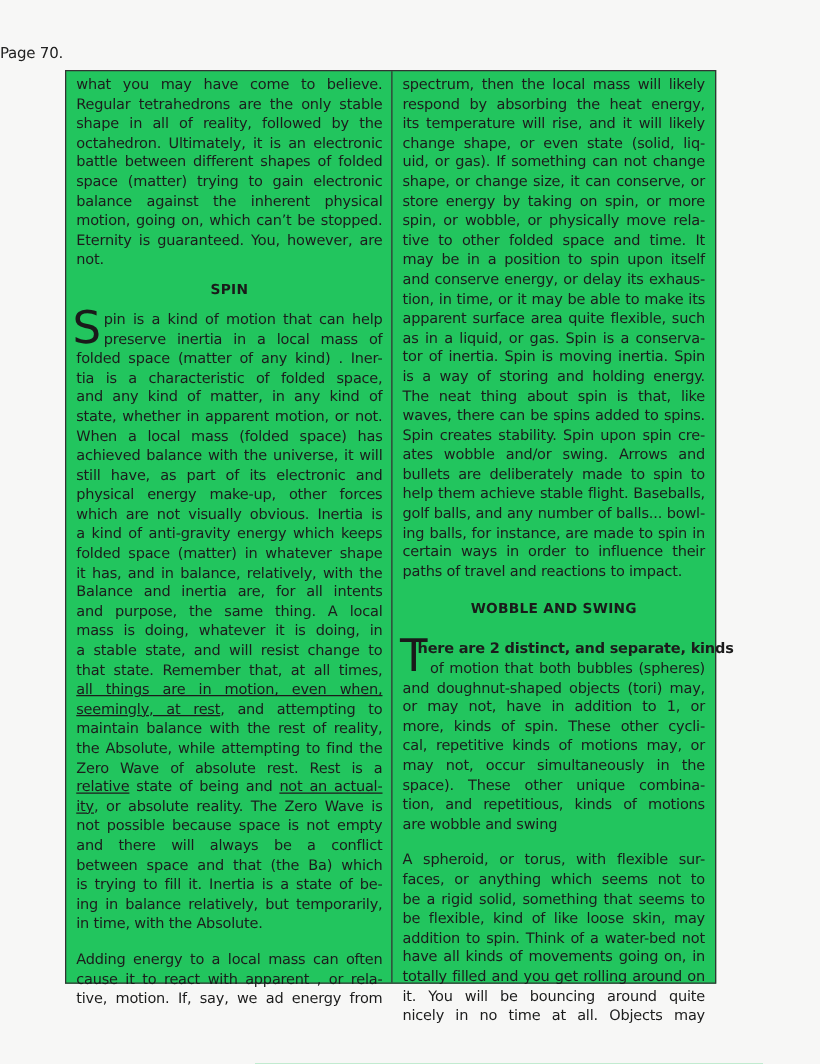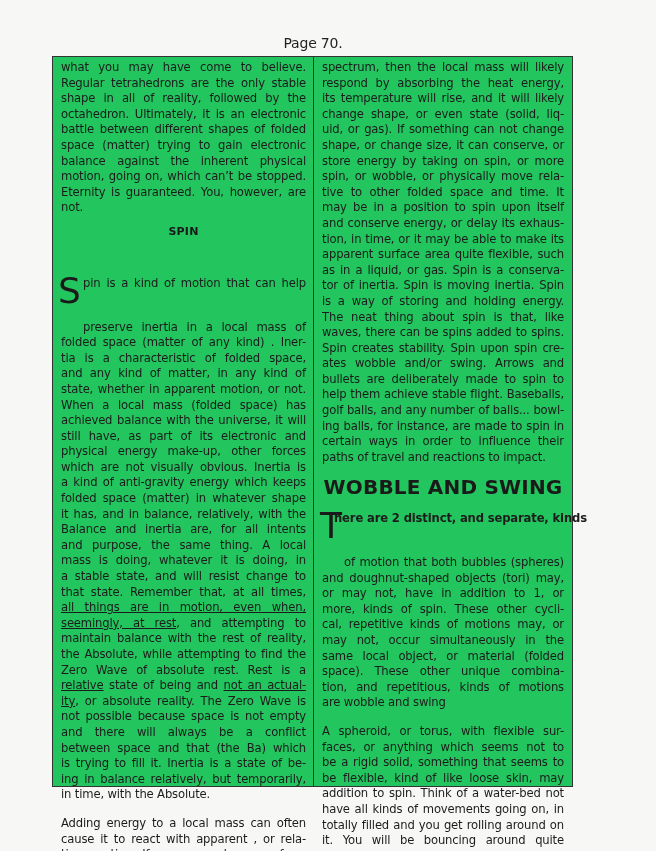--- a/index.html
+++ b/index.html
@@ -1,37 +1,37 @@
 <!DOCTYPE html>
 <html><head>
 <meta charset="utf-8">
 <style>
   html, body { margin: 0; padding: 0; }
   body {
     width: 656px; height: 851px; background: #f7f7f6; position: relative; overflow: hidden;
     font-family: "DejaVu Sans", sans-serif; color: #1c1c1c;
   }
   .page-number {
-    position: absolute; top: 35px; left: 0; width: 626px; text-align: center;
-    font-size: 14px; color: #222; letter-spacing: -0.2px;
+    position: absolute; top: 35px; left: 0; width: 626px; 
+    font-size: 12px; color: #222; letter-spacing: -0.2px;
   }
   .box {
     position: absolute; left: 52px; top: 56px; width: 519px; height: 729px;
     border: 1.5px solid #333; background: #22c55e;
   }
   .divider { position: absolute; left: 260px; top: 0; bottom: 0; width: 0; border-left: 1.5px solid #333; }
   .col { position: absolute; top: 3px; }
   .col-left { left: 8px; width: 245px; }
   .col-right { left: 269px; width: 242px; }
   .line {
     font-size: 11.6px; line-height: 15.6px; height: 15.6px; white-space: nowrap;
     text-align: justify; text-align-last: justify; letter-spacing: -0.15px; overflow: visible;
   }
   .line.last { text-align-last: left; }
-  .line.dc2 { padding-left: 22px; margin-top: 28px; }
+  .line.dc2 { padding-left: 22px; }
   .line.dct { padding-left: 12px; font-weight: bold; }
   .u { text-decoration: underline; text-underline-offset: 1px; }
   .heading {
     font-weight: bold; font-size: 11px; text-align: center; height: 32px; line-height: 32px;
     letter-spacing: 0.2px; color: #1a1a1a;
   }
   .gap { height: 13px; }
   .para { position: relative; }
   .dropcap {
     position: absolute; left: -3px; top: -3px; font-size: 36px; line-height: 36px; color: #1a1a1a;
@@ -130,32 +130,31 @@
       <div class="line">Spin creates stability. Spin upon spin cre-</div>
       <div class="line">ates wobble and/or swing. Arrows and</div>
       <div class="line">bullets are deliberately made to spin to</div>
       <div class="line">help them achieve stable flight. Baseballs,</div>
       <div class="line">golf balls, and any number of balls... bowl-</div>
       <div class="line">ing balls, for instance, are made to spin in</div>
       <div class="line">certain ways in order to influence their</div>
       <div class="line last">paths of travel and reactions to impact.</div>
     </div>
 
-    <div class="heading" style="height:40px;line-height:44px;font-size:20px;">WOBBLE AND SWING</div>
+    <div class="heading" style="height:40px;line-height:44px;font-size:11px;">WOBBLE AND SWING</div>
 
     <div class="para" style="margin-top:6px;">
       <span class="dropcap t">T</span>
       <div class="line dct">here are 2 distinct, and separate, kinds</div>
       <div class="line dc2">of motion that both bubbles (spheres)</div>
       <div class="line">and doughnut-shaped objects (tori) may,</div>
       <div class="line">or may not, have in addition to 1, or</div>
       <div class="line">more, kinds of spin. These other cycli-</div>
       <div class="line">cal, repetitive kinds of motions may, or</div>
       <div class="line">may not, occur simultaneously in the</div>
-      <div class="line">same local object, or material (folded</div>
       <div class="line">space). These other unique combina-</div>
       <div class="line">tion, and repetitious, kinds of motions</div>
       <div class="line last">are wobble and swing</div>
     </div>
 
     <div class="gap"></div>
 
     <div class="para">
       <div class="line">A spheroid, or torus, with flexible sur-</div>
       <div class="line">faces, or anything which seems not to</div>

